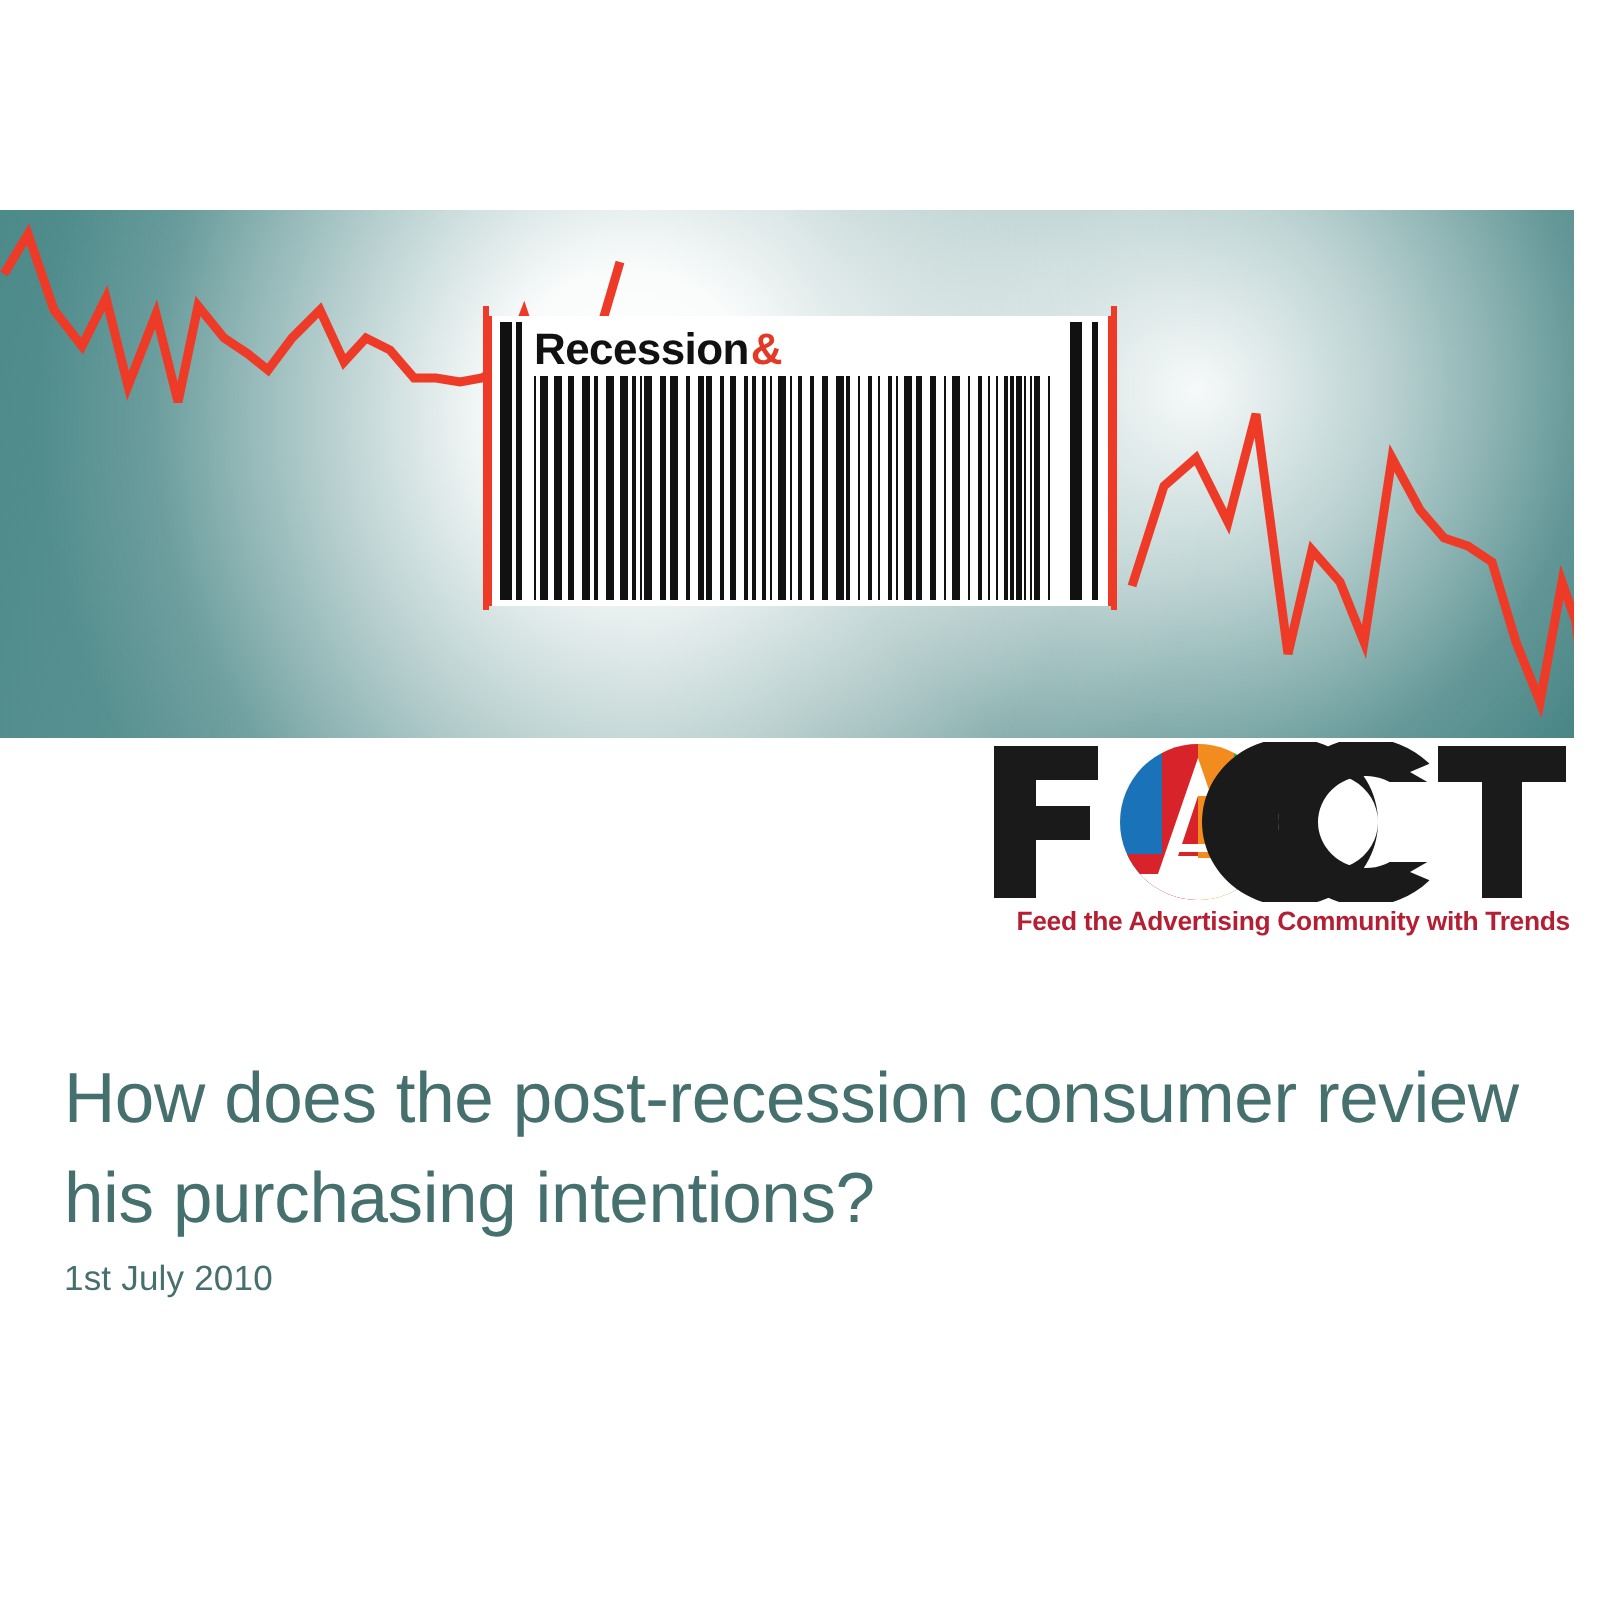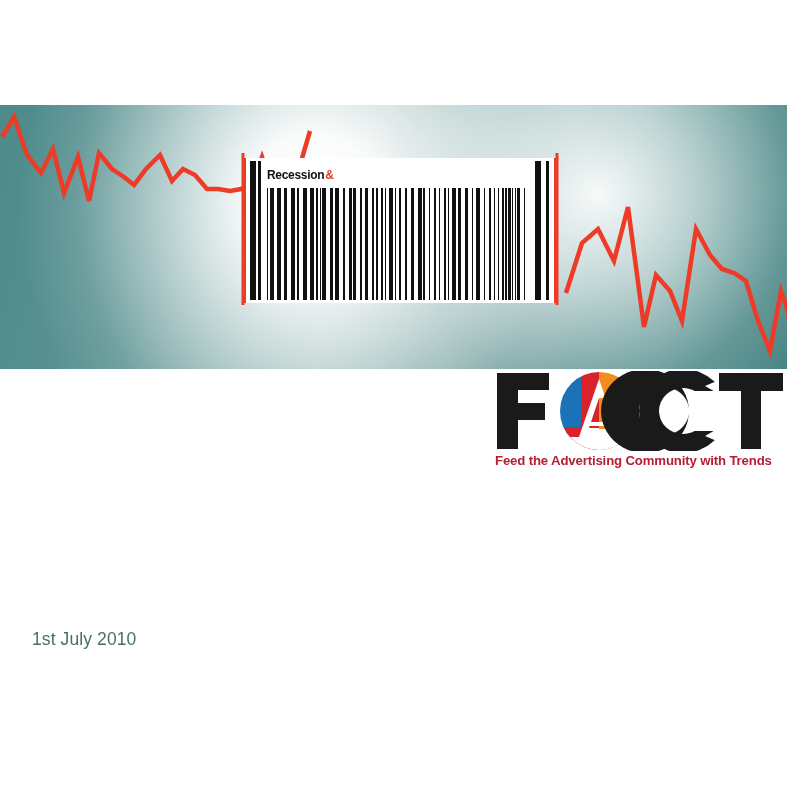--- a/index.html
+++ b/index.html
@@ -41,21 +41,21 @@
   }
   .barcode-rail.left  { left:-3px; }
   .barcode-rail.right { right:-3px; }
   .barcode-title {
     position:absolute;
     left:22px; top:4px;
     width:268px; height:26px;
     display:flex; align-items:center;
     font-family:"Liberation Sans", sans-serif;
     font-weight:bold;
-    font-size:12px;
+    font-size:22px;
     letter-spacing:-0.3px;
     color:#111111;
     white-space:nowrap;
   }
   .barcode-title .amp { color:#e23a26; padding:0 1px; }
   .guard {
     position:absolute; width:6px; background:#111111;
   }
   .guard.g1 { left:5px;  top:3px;  height:139px; }
   .guard.g2 { left:13px; top:3px;  height:139px; width:3px; }
@@ -69,21 +69,21 @@
     position:absolute;
     left:493px; top:371px;
     width:292px; height:106px;
     z-index:6;
   }
   .fact-mark { position:absolute; left:0; top:0; width:292px; height:80px; }
   .fact-tagline {
     position:absolute;
     left:2px; top:82px;
     width:290px;
-    text-align:left;
+    text-align:right;
     font-family:"Liberation Sans", sans-serif;
     font-size:13.2px;
     font-weight:600;
     letter-spacing:-0.15px;
     color:#b41f33;
     white-space:nowrap;
   }
 
   
   .title-block {
@@ -239,16 +239,19 @@
         <path d="M212,65 L238,76 L238,50 Z" fill="#ffffff"></path>
       </g>
 
       <g>
         <path d="M226,2 L290,2 L290,20 L268,20 L268,78 L248,78 L248,20 L226,20 Z" fill="#1a1a1a"></path>
       </g>
     </svg>
     <div class="fact-tagline">Feed the Advertising Community with Trends</div>
   </div>
 
+  <div class="title-block">
+    <h1 class="slide-title">How does the post-recession consumer review his purchasing intentions?</h1>
+  </div>
 
   <div class="slide-date">1st July 2010</div>
 
 </div>
 
 </body></html>

